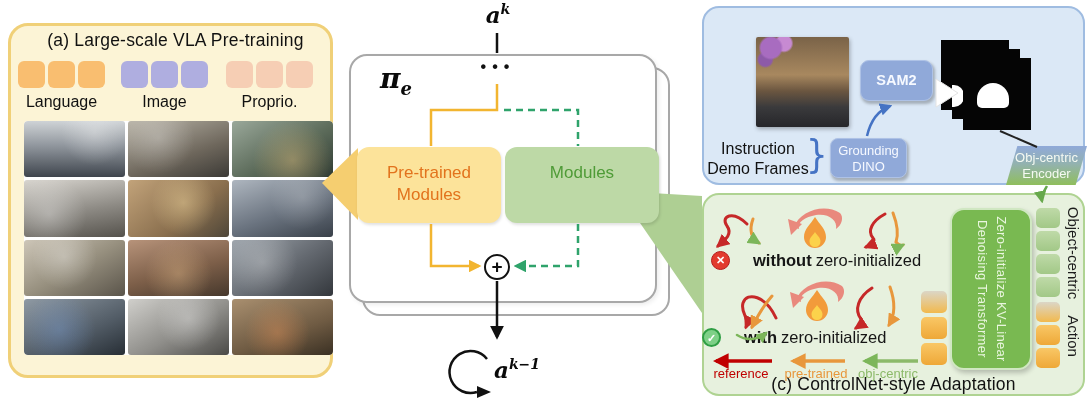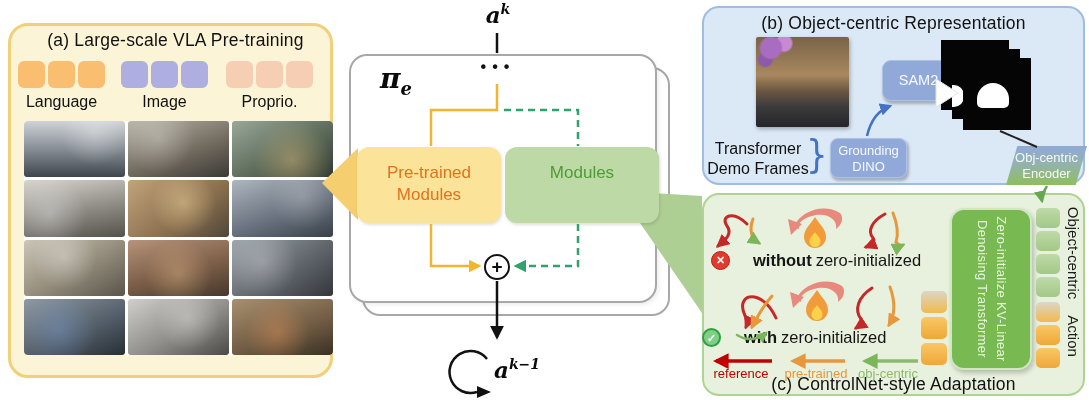--- a/index.html
+++ b/index.html
@@ -124,36 +124,35 @@
     <div class="tile"></div>
     <div class="tile"></div>
     <div class="tile"></div>
     <div class="tile"></div>
     <div class="tile"></div>
     <div class="tile"></div>
     <div class="tile"></div>
   </div>
 
   <div class="abs panel-b"></div>
-  <div class="abs panel-title" style="left:702px; top:13px; width:383px;">(b) Object-centric Representation</div>
 
   <div class="abs photo-b"></div>
 
-  <div class="abs blue-box" style="left:882px; top:60px; width:73px; height:41px; font-size:14.5px; line-height:38px;">SAM2</div>
+  <div class="abs blue-box" style="left:860px; top:60px; width:73px; height:41px; font-size:14.5px; line-height:38px;font-weight:bold;">SAM2</div>
 
   <div class="abs mask" style="left:941px; top:40px;"></div>
   <div class="abs mask" style="left:952px; top:49px;">
     <div class="mask-blob" style="left:0; top:36px; width:12px; height:22px; border-radius:0 10px 10px 0;"></div>
   </div>
   <div class="abs mask" style="left:963px; top:58px; height:72px;">
     <div class="mask-blob" style="left:14px; top:25px; width:32px; height:25px; border-radius:16px 16px 5px 5px;"></div>
   </div>
 
   <div class="abs" style="left:706px; top:139px; width:104px; text-align:center; font-size:16px; line-height:20px; color:#111;">
-    <div>Transformer</div>
+    <div>Instruction</div>
     <div>Demo Frames</div>
   </div>
   <div class="abs" style="left:806px; top:134px; font-size:34px; color:#4573C4; transform:scaleY(1.15); font-family:'DejaVu Sans',sans-serif;">}</div>
 
   <div class="abs blue-box" style="left:830px; top:138px; width:77px; height:40px; font-size:13px; line-height:16px; padding-top:4px; border-radius:8px;">
     <div>Grounding</div>
     <div>DINO</div>
   </div>
 
   <div class="abs encoder">

